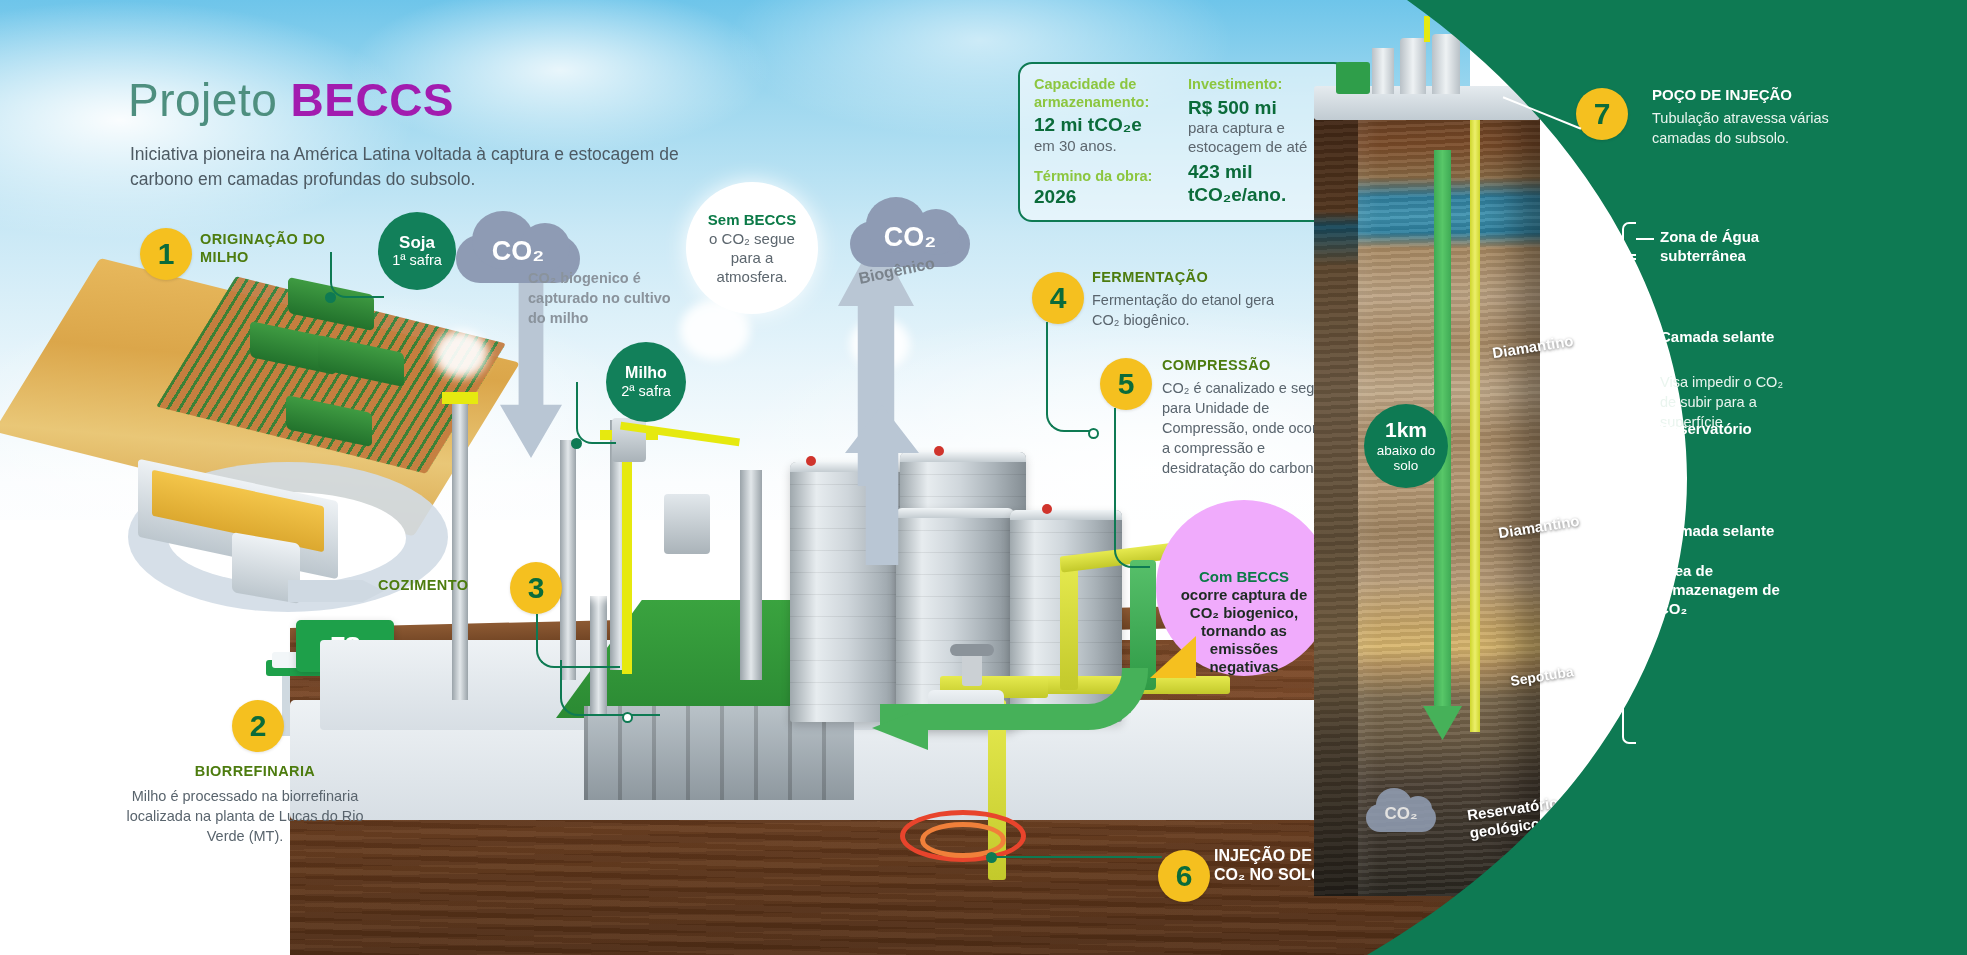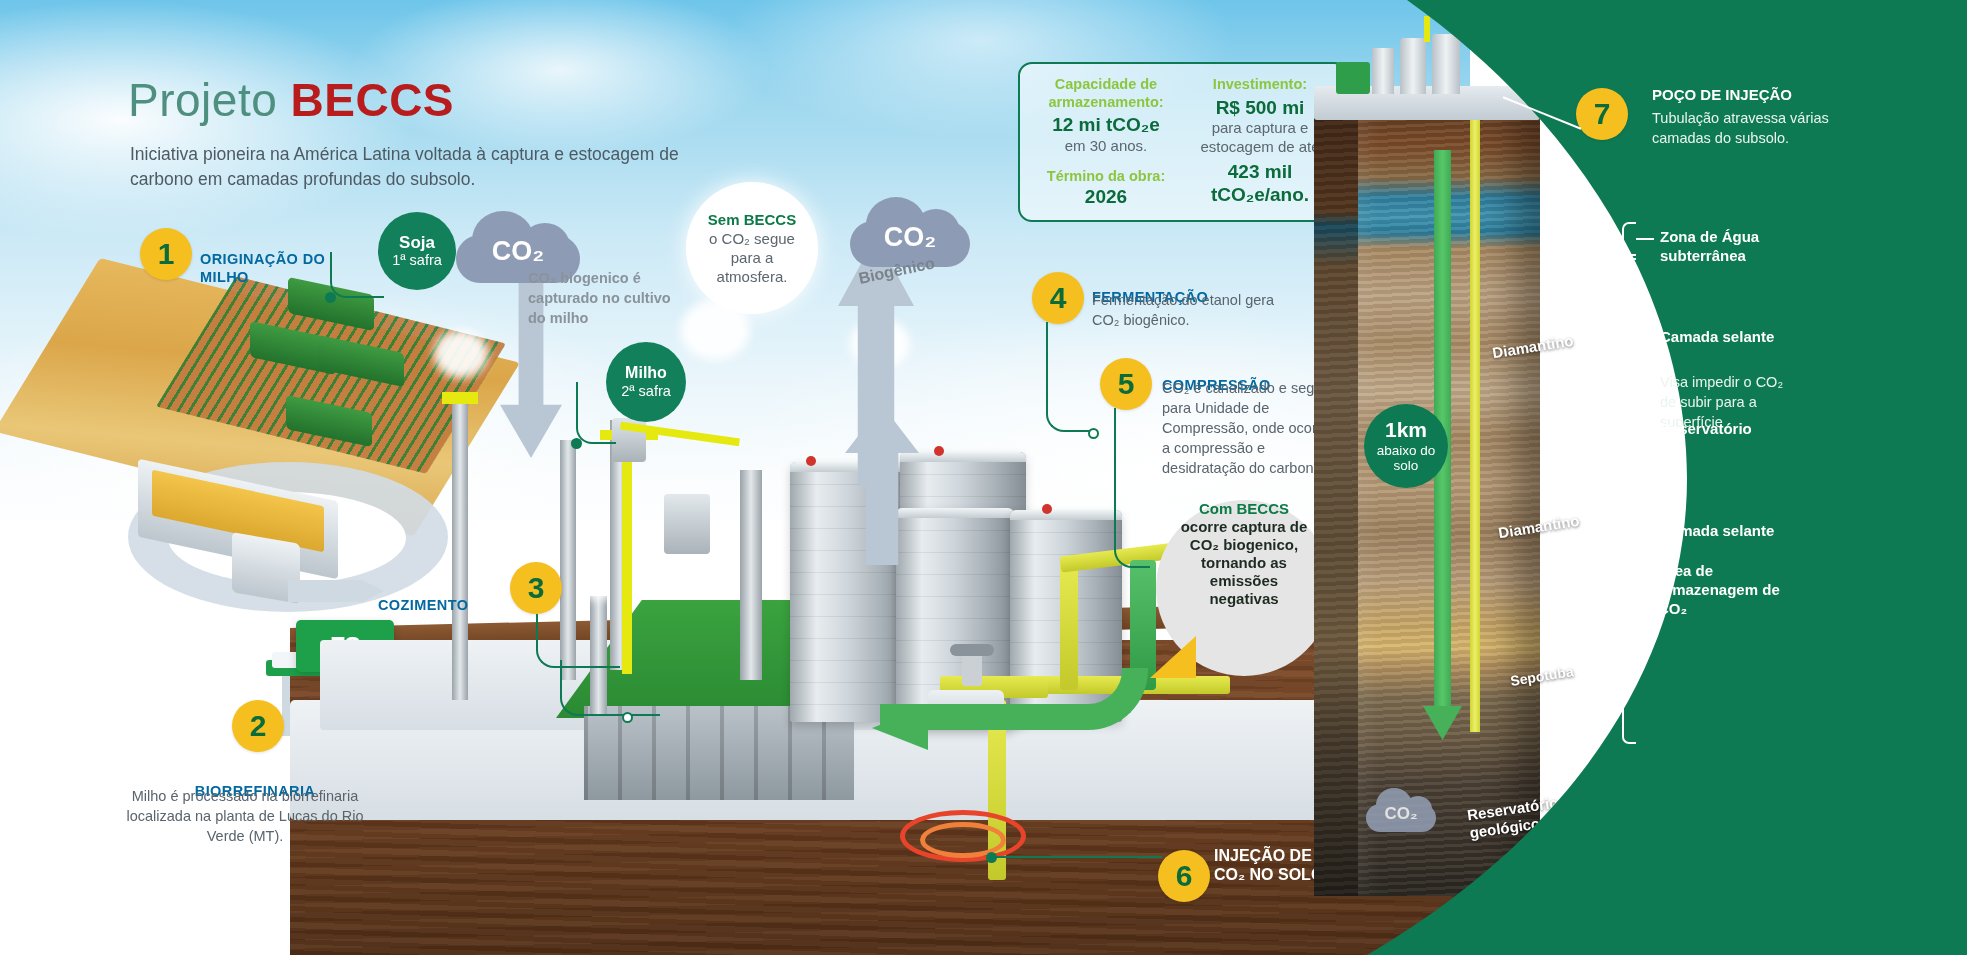--- a/index.html
+++ b/index.html
@@ -47,67 +47,67 @@
   
   .green-panel {
     position: absolute; right: 0; top: 0; width: 700px; height: 955px;
     background: #0e7a53;
     clip-path: path("M 140 0 L 700 0 L 700 955 L 100 955 C 330 820, 420 640, 420 478 C 420 316, 330 135, 140 0 Z");
   }
 
   
   .title { position: absolute; left: 128px; top: 73px; font-size: 46px; letter-spacing: .5px; }
   .title .t1 { color: #4e8f7f; font-weight: 300; }
-  .title .t2 { color: #b91c1c; font-weight: 800; }
+  .title .t2 { color: #a21caf; font-weight: 800; }
   .subtitle {
     position: absolute; left: 130px; top: 142px; width: 560px;
     font-size: 17.5px; line-height: 1.45; color: #4d5a63; font-weight: 400;
   }
 
   
   .badge {
     position: absolute; border-radius: 50%;
     display: flex; align-items: center; justify-content: center;
     font-weight: 800; color: #0b6b3a; background: #f5c01f;
     box-shadow: 0 1px 3px rgba(0,0,0,.12);
   }
   .badge.sz1 { width: 52px; height: 52px; font-size: 30px; }
 
   
-  .lbl-head { font-weight: 800; color: #0369a1; font-size: 14.5px; letter-spacing: .4px; line-height: 1.25; margin-top: 20px; }
+  .lbl-head { font-weight: 800; color: #4d7c0f; font-size: 14.5px; letter-spacing: .4px; line-height: 1.25; }
   .lbl-body { color: #59646d; font-size: 14.5px; line-height: 1.38; font-weight: 400; }
   .lbl-head-w { font-weight: 800; color: #ffffff; font-size: 15px; line-height: 1.25; }
   .lbl-body-w { color: #eaf5ef; font-size: 14.5px; line-height: 1.38; }
 
   
   .circle-green {
     position: absolute; border-radius: 50%; background: #12805a; color: #fff;
     display: flex; flex-direction: column; align-items: center; justify-content: center;
     text-align: center; line-height: 1.15;
   }
   .circle-white {
     position: absolute; border-radius: 50%; background: #ffffff; color: #5c666e;
     display: flex; flex-direction: column; align-items: center; justify-content: center;
     text-align: center; line-height: 1.28;
     box-shadow: 0 0 22px rgba(255,255,255,.95);
   }
   .circle-yellow {
-    position: absolute; border-radius: 50%; background: #e5e5e5; color: #1d2b22;
-    display: flex; flex-direction: column; align-items: center; justify-content: flex-start;
+    position: absolute; border-radius: 50%; background: #f0abfc; color: #1d2b22;
+    display: flex; flex-direction: column; align-items: center; justify-content: flex-end;
     text-align: center; line-height: 1.2; font-weight: 700;
   }
 
   
   .statbox {
     position: absolute; left: 1018px; top: 62px; width: 330px; height: 160px;
     border: 2px solid #0e7a53; border-radius: 14px;
     background: rgba(255,255,255,.55);
     display: flex; gap: 10px; padding: 12px 14px;
   }
-  .stat-col { flex: 1; text-align: center; }
+  .stat-col { flex: 1; text-align: left; }
   .stat-lime { color: #8cc63f; font-weight: 800; font-size: 14.5px; line-height: 1.22; }
   .stat-dark { color: #0b6b3a; font-weight: 800; font-size: 19px; line-height: 1.2; }
   .stat-grey { color: #5c666e; font-size: 15px; line-height: 1.25; }
 
   
   .co2cloud { position: absolute; }
   .co2cloud .ctxt {
     position: absolute; inset: 0; display: flex; align-items: center; justify-content: center;
     color: #fff; font-weight: 600; font-size: 27px; padding-top: 6px;
   }

